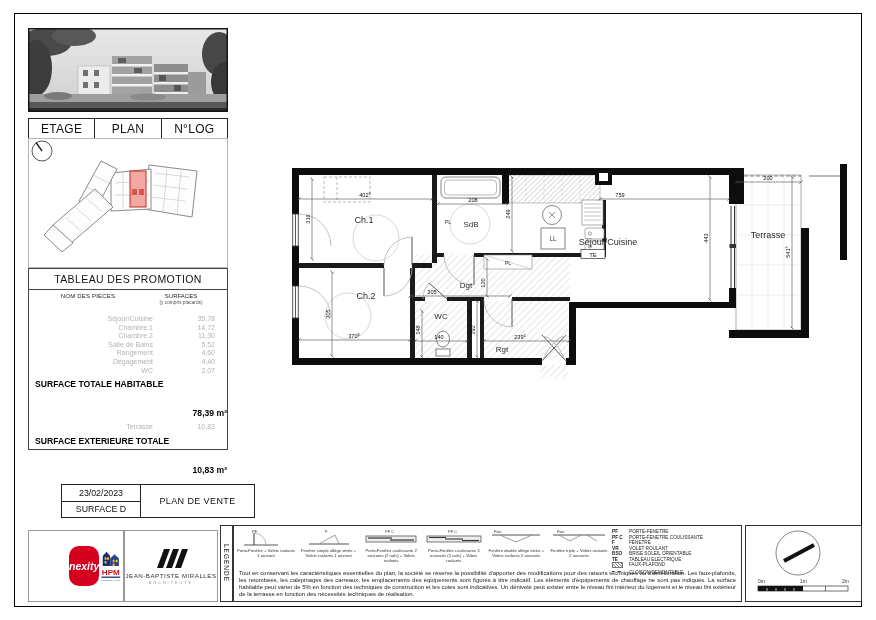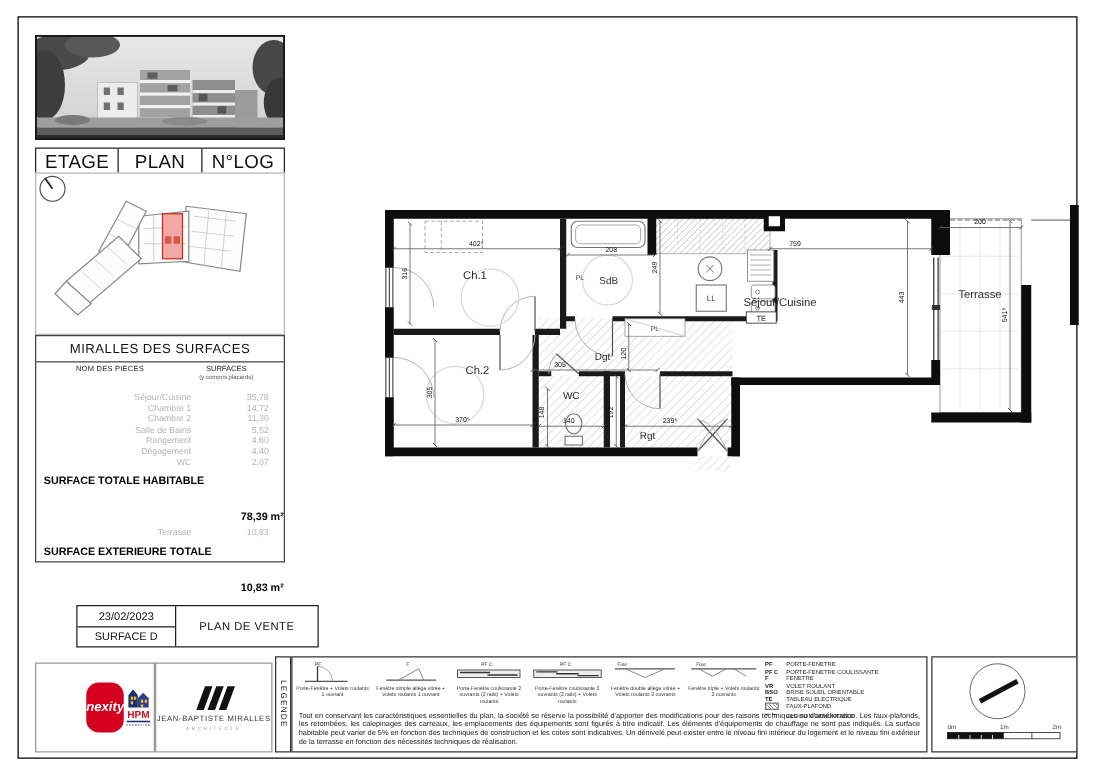--- a/index.html
+++ b/index.html
@@ -5,21 +5,21 @@
   html,body{margin:0;padding:0;background:#fff;}
   .sheet{position:relative;width:876px;height:620px;background:#fff;font-family:"Liberation Sans",sans-serif;color:#111;overflow:hidden;}
   .frame{position:absolute;left:14px;top:13px;width:846px;height:592px;border:1.5px solid #000;}
   .abs{position:absolute;}
   
   .photo{left:28px;top:28px;width:200px;height:84px;}
   
   .htable{left:28px;top:118px;width:200px;height:42px;border:1px solid #222;box-sizing:border-box;}
   .htable .hrow{display:flex;height:20px;}
   .htable .vrow{display:flex;height:20px;background:#0b0b0b;color:#fff;}
-  .htable .cell{flex:1;display:flex;align-items:center;justify-content:center;font-size:15px;letter-spacing:.3px;border-right:1px solid #222;}
+  .htable .cell{flex:1;display:flex;align-items:center;justify-content:center;font-size:12px;letter-spacing:.3px;border-right:1px solid #222;}
   .htable .vrow .cell{border-right:1px solid #555;font-weight:bold;font-size:10px;}
   .htable .cell:last-child{border-right:none;}
   .htable .hrow{border-bottom:1px solid #222;}
   .compass-sm{left:30px;top:139px;width:24px;height:24px;z-index:3;}
   
   .siteplan{left:28px;top:138px;width:200px;height:130px;border:1px solid #b5b5b5;box-sizing:border-box;background:#fff;}
   
   .surf{left:28px;top:268px;width:200px;height:182px;border:1px solid #444;box-sizing:border-box;background:#fff;}
   .surf .title{text-align:center;font-size:10.5px;letter-spacing:.4px;padding-top:4px;padding-bottom:4px;border-bottom:1px solid #444;}
   .surf .cols{position:relative;height:18px;font-size:6px;color:#222;}
@@ -57,21 +57,21 @@
   .abbr-row{display:flex;font-size:4.7px;line-height:5.5px;color:#222;}
   .abbr-row .abbr{width:17px;font-weight:bold;}
   .abbr-row .lbl{flex:1;}
   .chip{display:inline-block;width:9px;height:4px;margin-right:2px;}
   .chip.hatch{background:repeating-linear-gradient(45deg,#888 0,#888 .7px,#fff .7px,#fff 2px);border:.5px solid #777;}
   .chip.dash{border-top:1px dashed #555;height:2px;}
   .disclaimer{position:absolute;left:5px;right:5px;bottom:3px;font-size:5.9px;line-height:7.1px;text-align:justify;color:#222;}
   
   .compassbox{left:745px;top:525px;width:117px;height:77px;border:1px solid #333;box-sizing:border-box;background:#fff;}
   
-  .plan{left:292px;top:160px;width:578px;height:222px;}
+  .plan{left:276px;top:160px;width:578px;height:222px;}
   svg text{font-family:"Liberation Sans",sans-serif;}
   .roomlbl{fill:#2a2a2a;}
   .dimtxt{fill:#111;font-size:5.6px;}
   .dim{stroke:#666;stroke-width:.7;}
   .fix{stroke:#777;stroke-width:.9;fill:#fff;}
   .arc{stroke:#b0b0b0;stroke-width:.8;fill:none;}
   .leaf{stroke:#555;stroke-width:1;}
   .turn{stroke:#d8d8d8;stroke-width:1;fill:none;}
 </style>
 </head>
@@ -166,21 +166,21 @@
           <line x1="46" y1="68" x2="62" y2="82"></line>
         <line x1="56" y1="58" x2="72" y2="72"></line>
       </g>
       <rect x="101" y="32" width="16" height="36" fill="#f2a9a2" stroke="#c32b20" stroke-width="1"></rect>
       <rect x="103" y="50" width="5" height="6" fill="#d8554a"></rect>
       <rect x="110" y="50" width="5" height="6" fill="#d8554a"></rect>
     </svg>
   </div>
 
   <div class="abs surf">
-    <div class="title">MIRALLES DES SURFACES</div>
+    <div class="title">TABLEAU DES PROMOTION</div>
     <div class="cols">
       <div class="c1">NOM DES PIECES</div>
       <div class="c2">SURFACES</div>
       <div class="c2s">(y compris placards)</div>
     </div>
     <div class="rows">
       <div class="srow">
           <span class="rn">Séjour/Cuisine</span>
           <span class="rv">35,78</span>
         </div>

